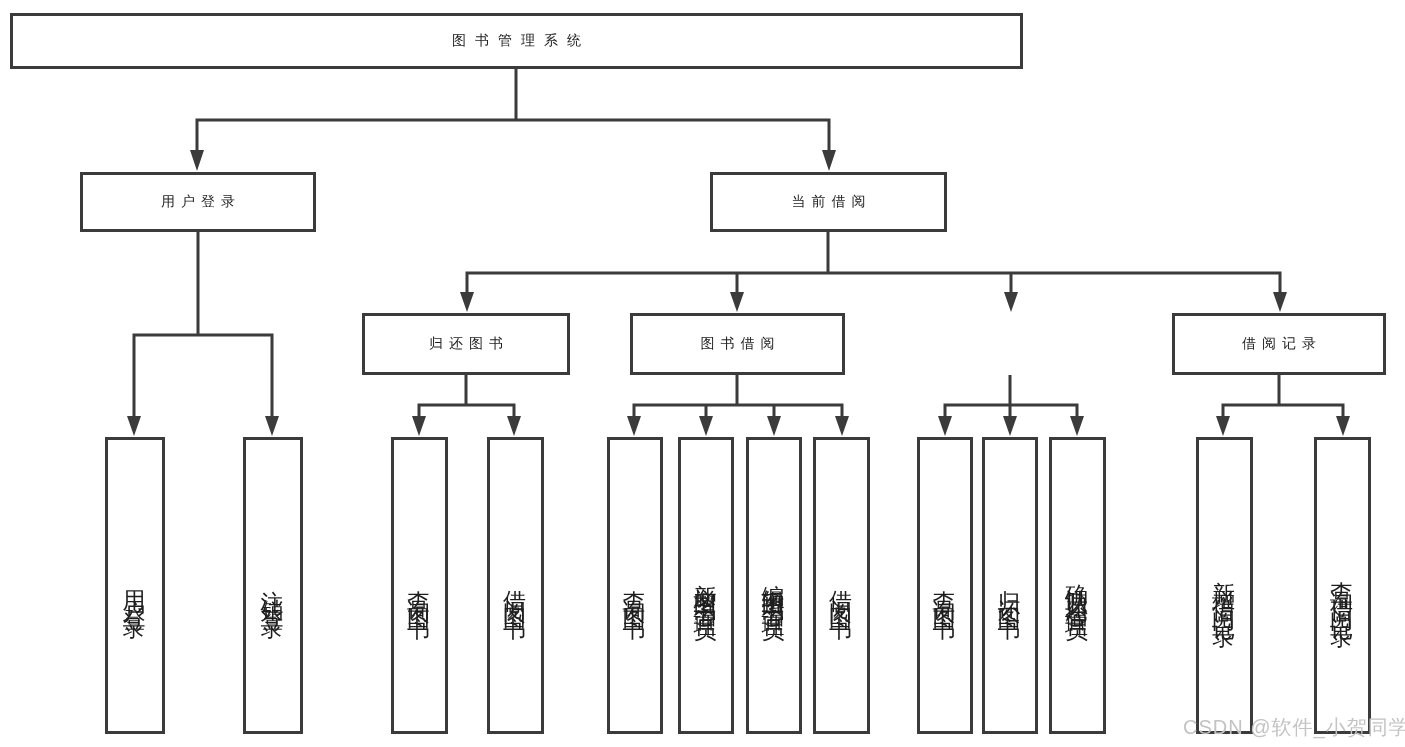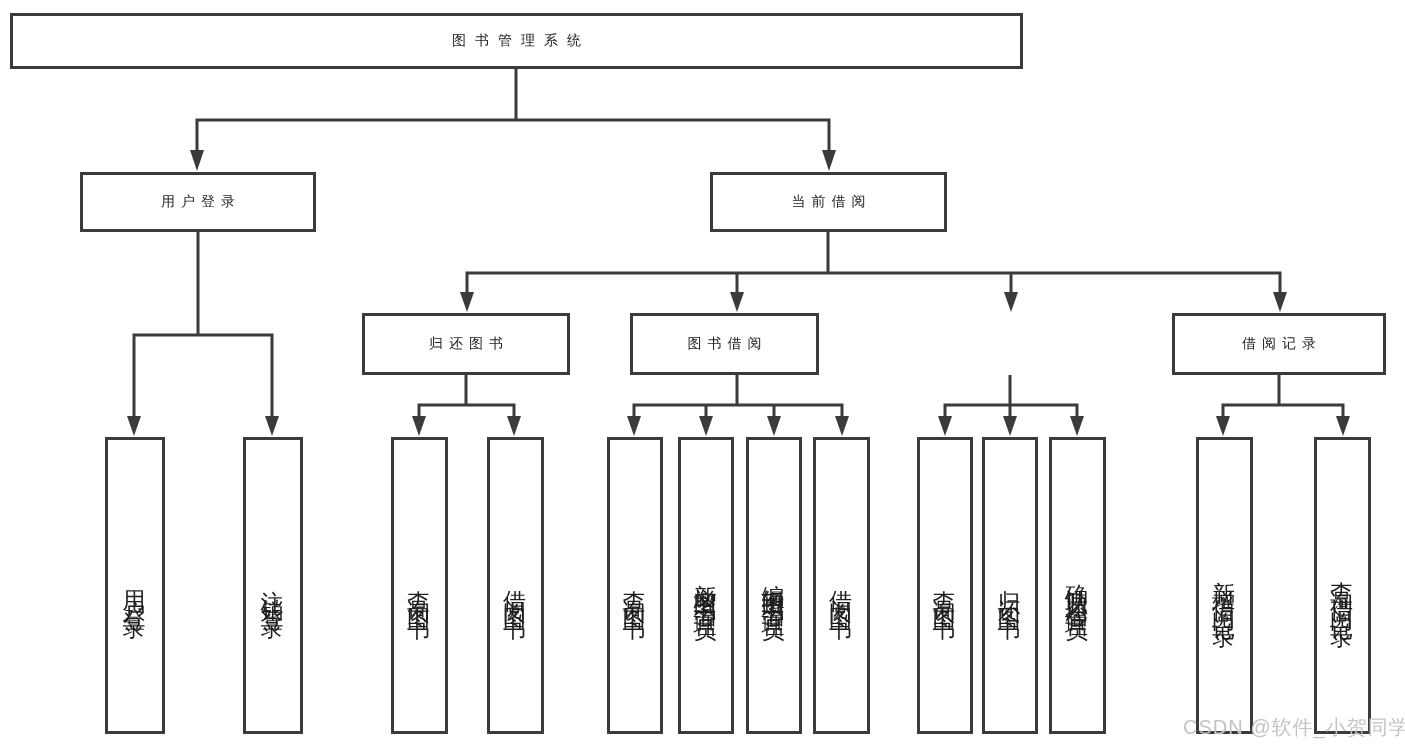--- a/index.html
+++ b/index.html
@@ -125,21 +125,21 @@
   <div class="node hnode" style="left:80px;top:172px;width:236px;height:60px;">
     <span>用户登录</span>
   </div>
   <div class="node hnode" style="left:710px;top:172px;width:237px;height:60px;">
     <span>当前借阅</span>
   </div>
 
   <div class="node hnode" style="left:362px;top:313px;width:208px;height:62px;">
     <span>归还图书</span>
   </div>
-  <div class="node hnode" style="left:630px;top:313px;width:189px;height:62px;text-align:center;">
+  <div class="node hnode" style="left:630px;top:313px;width:215px;height:62px;text-align:center;">
     <span>图书借阅</span>
   </div>
   <div class="node hnode" style="left:1172px;top:313px;width:214px;height:62px;">
     <span>借阅记录</span>
   </div>
 
   <div class="node vnode" style="left:105px;top:437px;width:60px;height:297px;">
     <span>用户登录</span>
   </div>
   <div class="node vnode" style="left:243px;top:437px;width:60px;height:297px;">

